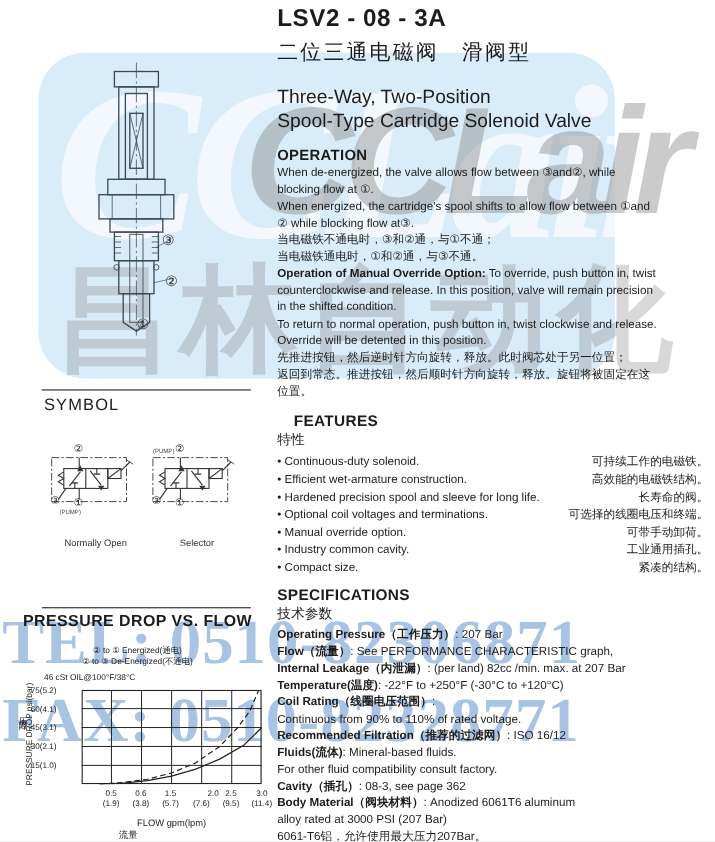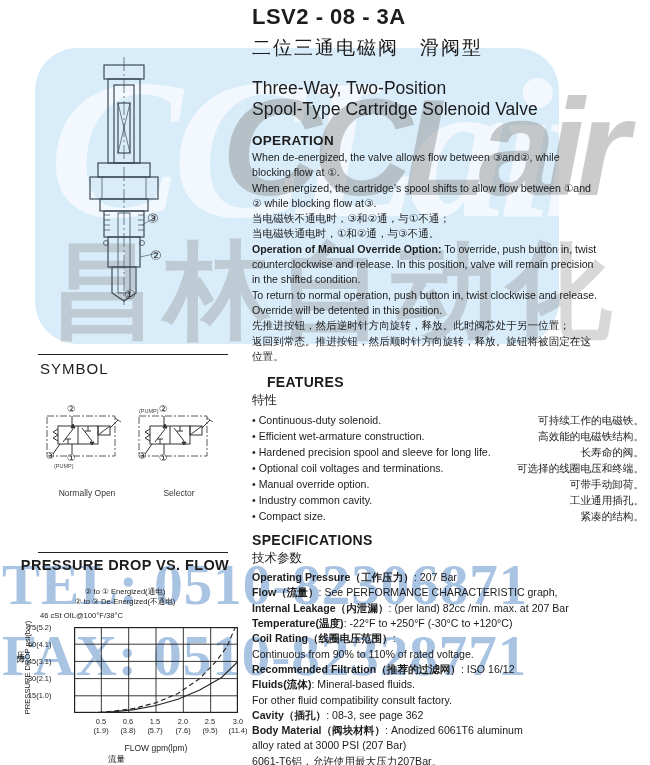--- a/index.html
+++ b/index.html
@@ -194,21 +194,21 @@
           <line x1="0" y1="34.4" x2="164" y2="34.4" stroke="#222" stroke-width="0.9"></line>
           <line x1="0" y1="51.6" x2="164" y2="51.6" stroke="#222" stroke-width="0.9"></line>
           <line x1="0" y1="68.8" x2="164" y2="68.8" stroke="#222" stroke-width="0.9"></line>
           <polyline points="16.4,86.0 38.3,84.3 60.1,81.4 82.0,75.7 103.9,66.5 125.7,51.6 142.1,34.4 153.1,19.5 161.3,0.0" fill="none" stroke="#222" stroke-width="1.1" stroke-dasharray="5 3"></polyline>
           <polyline points="16.4,86.0 38.3,84.9 60.1,82.6 82.0,78.5 103.9,72.2 125.7,63.1 147.6,50.5 164.0,34.4" fill="none" stroke="#222" stroke-width="1.1"></polyline>
         </svg>
 
       <span class="xtick" style="left:85px;top:172px;">0.5</span>
       <span class="xtick" style="left:112px;top:172px;">0.6</span>
       <span class="xtick" style="left:139px;top:172px;">1.5</span>
-      <span class="xtick" style="left:167px;top:172px;">2.0</span>
+      <span class="xtick" style="left:167px;top:172px;text-align:right;">2.0</span>
       <span class="xtick" style="left:194px;top:172px;">2.5</span>
       <span class="xtick" style="left:222px;top:172px;">3.0</span>
       <span class="xtick" style="left:85px;top:181px;">(1.9)</span>
       <span class="xtick" style="left:112px;top:181px;">(3.8)</span>
       <span class="xtick" style="left:139px;top:181px;">(5.7)</span>
       <span class="xtick" style="left:167px;top:181px;">(7.6)</span>
       <span class="xtick" style="left:194px;top:181px;">(9.5)</span>
       <span class="xtick" style="left:222px;top:181px;">(11.4)</span>
 
       <div class="xlab">FLOW gpm(lpm)</div>

